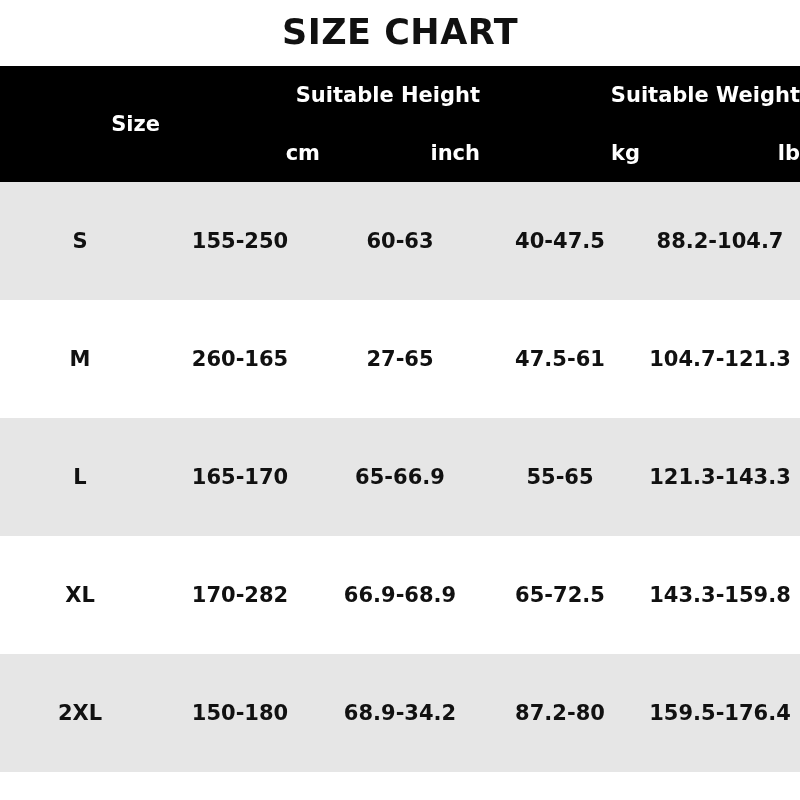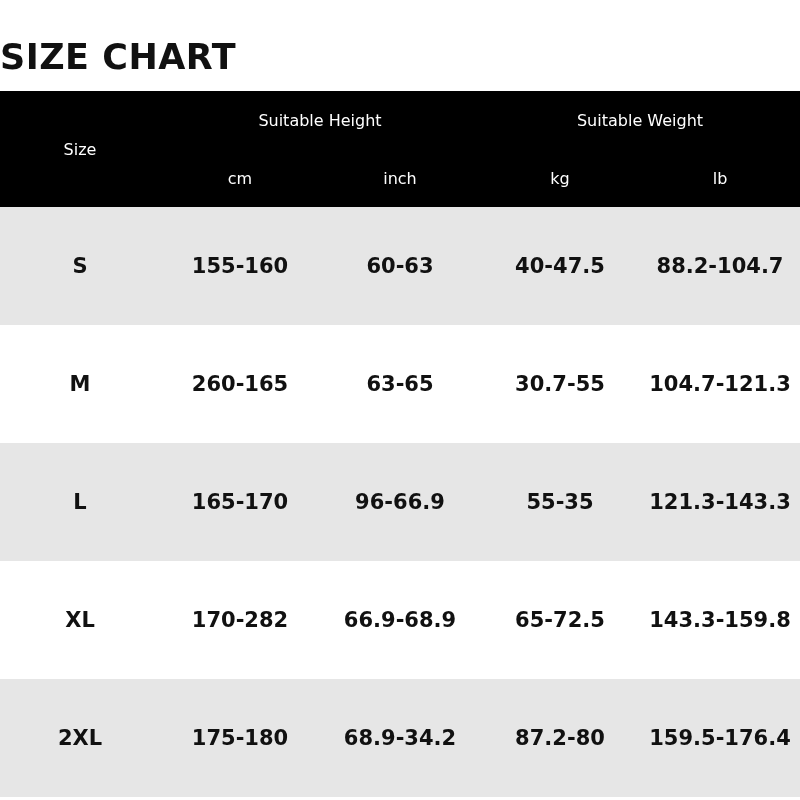--- a/index.html
+++ b/index.html
@@ -11,48 +11,48 @@
     font-family: "DejaVu Sans", sans-serif;
   }
   .page {
     width: 800px;
     height: 800px;
     position: relative;
     background: #ffffff;
     overflow: hidden;
   }
   .chart-title {
-    text-align: left;
+    text-align: center;
     font-size: 35px;
     font-weight: bold;
     color: #111111;
     letter-spacing: 0.5px;
-    padding-top: 37px;
+    padding-top: 12px;
     padding-bottom: 14px;
   }
   table.size-table {
     width: 800px;
     border-collapse: collapse;
     table-layout: fixed;
   }
   table.size-table col.c0 { width: 160px; }
   table.size-table col.c1 { width: 160px; }
   table.size-table col.c2 { width: 160px; }
   table.size-table col.c3 { width: 160px; }
   table.size-table col.c4 { width: 160px; }
 
   thead.head-block {
     background: #000000;
     color: #ffffff;
   }
   .head-row-1 td, .head-row-2 td {
-    text-align: center;
+    text-align: right;
     vertical-align: middle;
-    font-size: 16px;
-    font-weight: normal;
+    font-size: 21px;
+    font-weight: bold;
     color: #ffffff;
     padding: 0;
   }
   .head-row-1 td { height: 58px; }
   .head-row-2 td { height: 58px; }
   .size-head-cell {
     text-align: center;
     vertical-align: middle;
     font-size: 21px;
     font-weight: bold;
@@ -94,49 +94,49 @@
       <tr class="head-row-2">
         <td>cm</td>
         <td>inch</td>
         <td>kg</td>
         <td>lb</td>
       </tr>
     </thead>
     <tbody>
       <tr class="odd">
         <td>S</td>
-        <td>155-160</td>
+        <td>155-250</td>
         <td>60-63</td>
         <td>40-47.5</td>
         <td>88.2-104.7</td>
       </tr>
       <tr class="even">
         <td>M</td>
         <td>260-165</td>
-        <td>63-65</td>
-        <td>30.7-55</td>
+        <td>27-65</td>
+        <td>47.5-61</td>
         <td>104.7-121.3</td>
       </tr>
       <tr class="odd">
         <td>L</td>
         <td>165-170</td>
-        <td>96-66.9</td>
-        <td>55-35</td>
+        <td>65-66.9</td>
+        <td>55-65</td>
         <td>121.3-143.3</td>
       </tr>
       <tr class="even">
         <td>XL</td>
         <td>170-282</td>
         <td>66.9-68.9</td>
         <td>65-72.5</td>
         <td>143.3-159.8</td>
       </tr>
       <tr class="odd">
         <td>2XL</td>
-        <td>175-180</td>
+        <td>150-180</td>
         <td>68.9-34.2</td>
         <td>87.2-80</td>
         <td>159.5-176.4</td>
       </tr>
     </tbody>
   </table>
 
 </div>
 
 </body></html>

